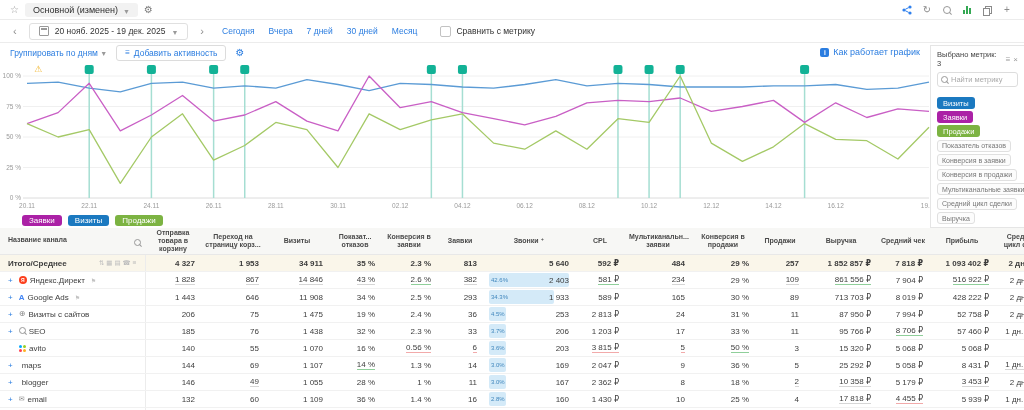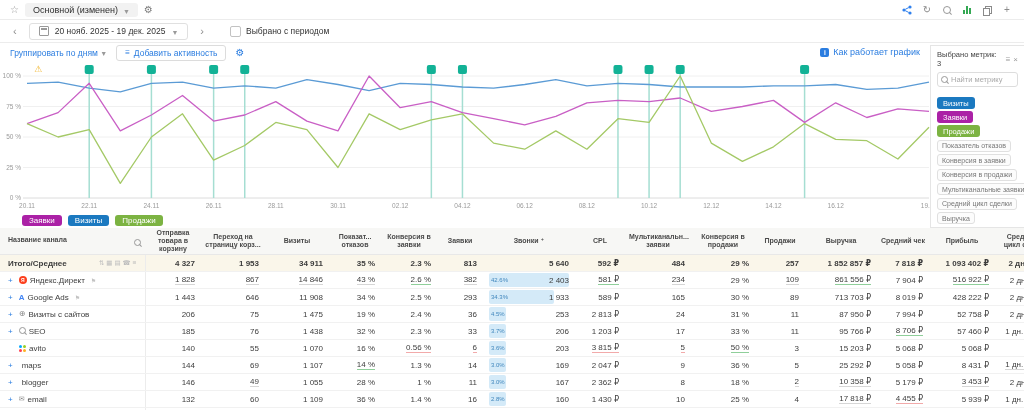--- a/index.html
+++ b/index.html
@@ -120,23 +120,30 @@
 </div>
 
 <div class="bar" id="datebar">
   <span class="nav-arrow">‹</span>
   <div class="date-pill">
     <span class="cal"></span>
     <span>20 нояб. 2025 - 19 дек. 2025</span>
     <span class="chev">▼</span>
   </div>
   <span class="nav-arrow">›</span>
+  <div id="quick">
+      <span>Сегодня</span>
+      <span>Вчера</span>
+      <span>7 дней</span>
+      <span>30 дней</span>
+      <span>Месяц</span>
+    </div>
   <div id="cmp">
     <span class="chk"></span>
-    <span>Выбрано с периодом</span>
+    <span>Сравнить с метрику</span>
   </div>
 </div>
 
 <div class="bar" id="ctrlbar">
   <span class="blue">
     <span>Группировать по дням</span>
     <span class="chev">▼</span>
   </span>
   <span class="btn-outline">
     <span class="listic">≡</span>
@@ -424,21 +431,21 @@
           <span class="calls">
             <span class="cbar" style="width:8%;min-width:17px"></span>
             <span class="pct">3.6%</span>
             <span class="cv">203</span>
           </span>
         </td>
         <td><span class="val r">3 815 ₽</span></td>
         <td><span class="val r">5</span></td>
         <td><span class="val g">50 %</span></td>
         <td><span class="val">3</span></td>
-        <td><span class="val">15 203 ₽</span></td>
+        <td><span class="val">15 320 ₽</span></td>
         <td><span class="val">5 068 ₽</span></td>
         <td><span class="val">5 068 ₽</span></td>
         <td></td>
       </tr>
       <tr>
         <td class="name">
           <span class="nwrap">
             <span class="plus">+</span>
             <span class="ic-none"></span>
             <span>maps</span>

